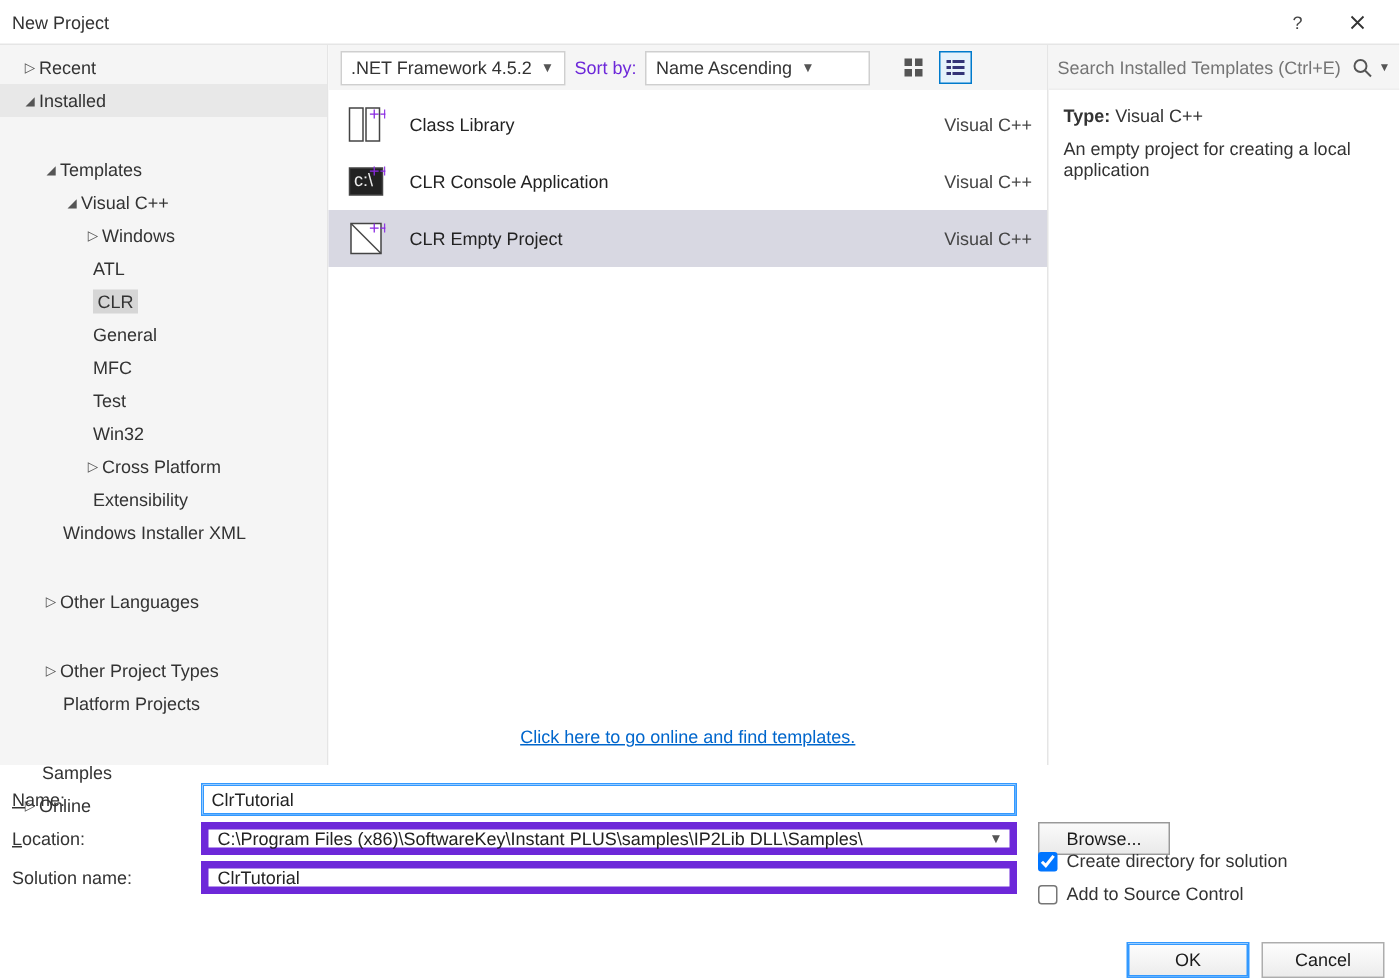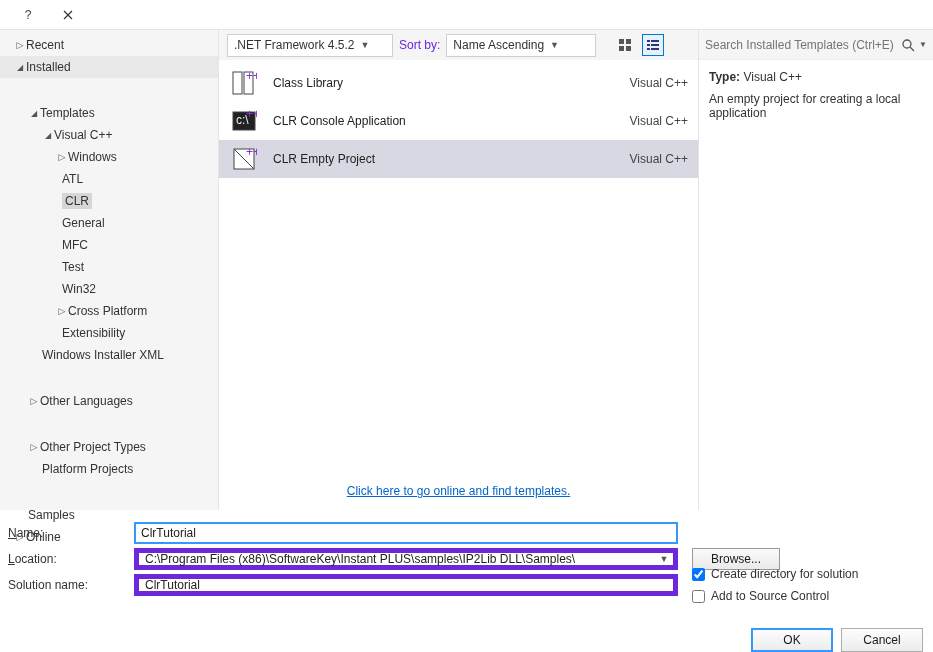--- a/index.html
+++ b/index.html
@@ -56,20 +56,21 @@
 .chk input { width: 13px; height: 13px; }
 .footer { display: flex; justify-content: flex-end; gap: 8px; padding: 6px 10px 10px 0; }
 .btn { width: 82px; height: 24px; border: 1px solid #adadad; background: linear-gradient(#fdfdfd,#ececec); text-align: center; line-height: 22px; margin-top: 18px; }
 .btn.primary { border: 1px solid #3399ff; box-shadow: inset 0 0 0 1px #3399ff; }
 svg { display: block; }
 </style>
 </head>
 <body>
 
 <div class="titlebar">
+  <div class="title">New Project</div>
   <div class="icon-btn">?</div>
   <div class="icon-btn">
     <svg width="10" height="10" viewBox="0 0 10 10">
         <path d="M1 1 L9 9 M9 1 L1 9" stroke="#333" stroke-width="1.2"></path>
       </svg>
   </div>
 </div>
 
 <div class="main">
 
@@ -137,21 +138,21 @@
         <span class="lbl">Samples</span>
       </div>
     <div class="side-row ind1">
         <span class="arrow collapsed"></span>
         <span class="lbl">Online</span>
       </div>
   </div>
 
   <div class="center">
     <div class="toolbar">
-      <div class="combo" style="width:166px">
+      <div class="combo" style="width:150px">
         <span class="val">.NET Framework 4.5.2</span>
         <span class="caret">▼</span>
       </div>
       <span class="sortlbl">Sort by:</span>
       <div class="combo" style="width:150px">
         <span class="val">Name Ascending</span>
         <span class="caret">▼</span>
       </div>
       <div style="flex:0 0 6px"></div>
       <div class="viewbtn">

